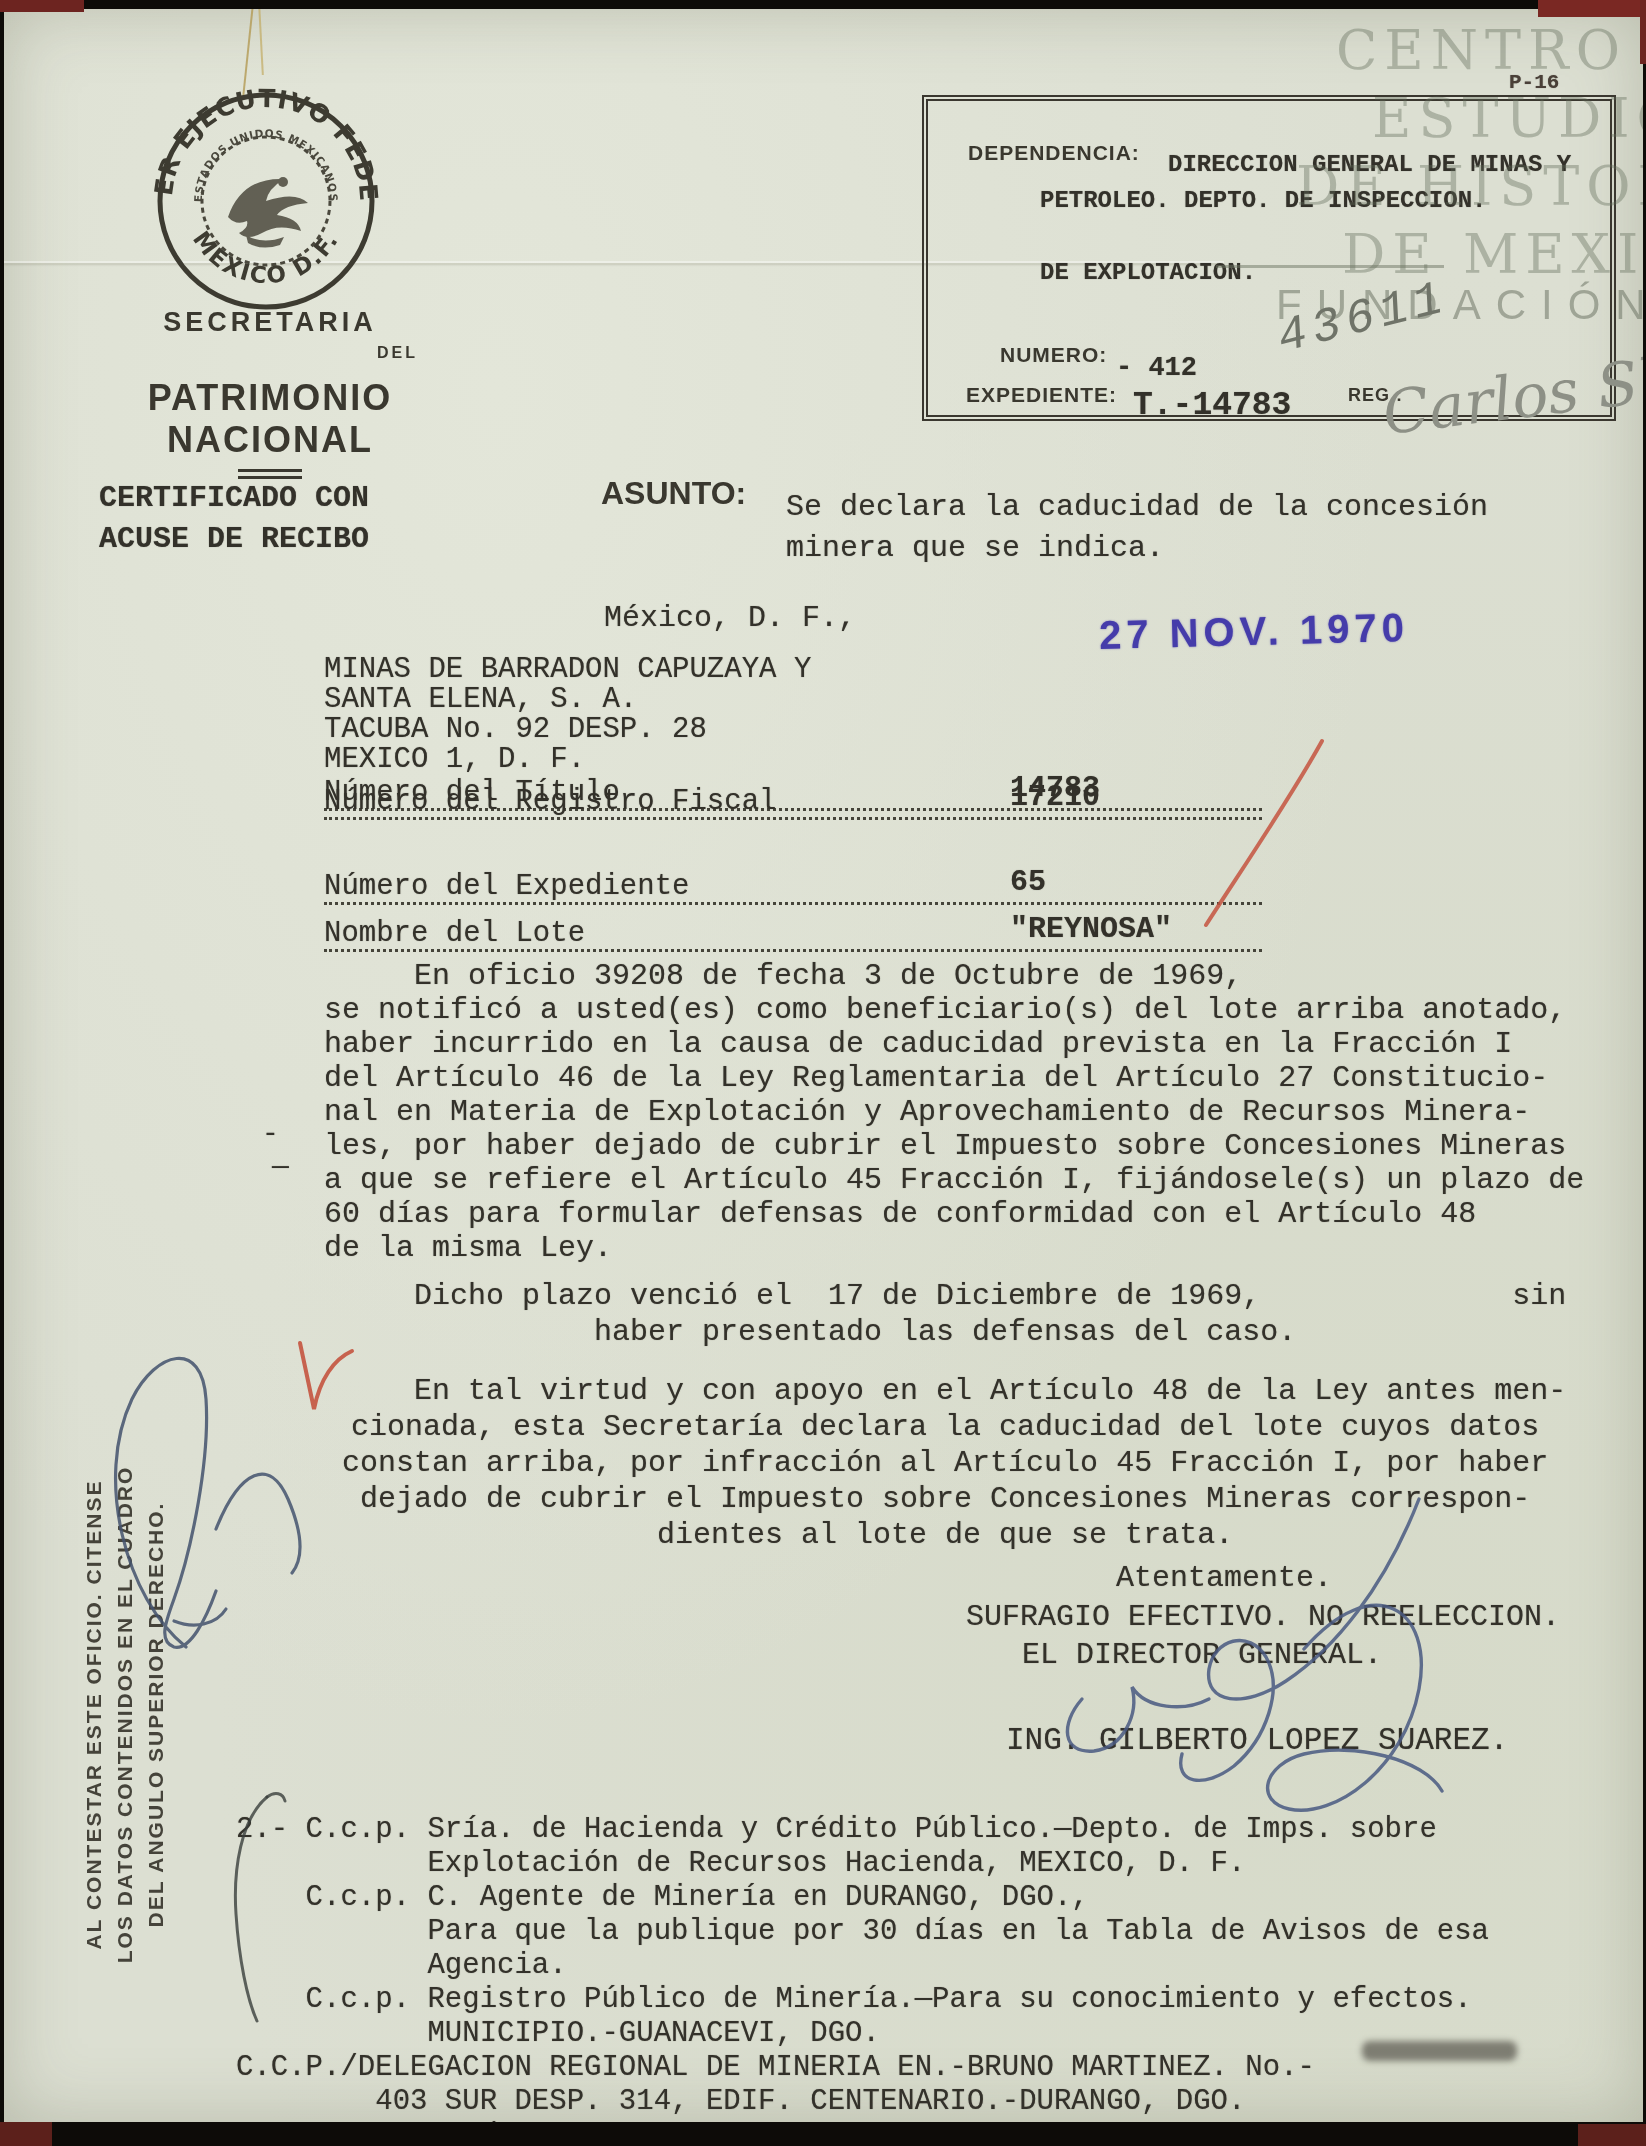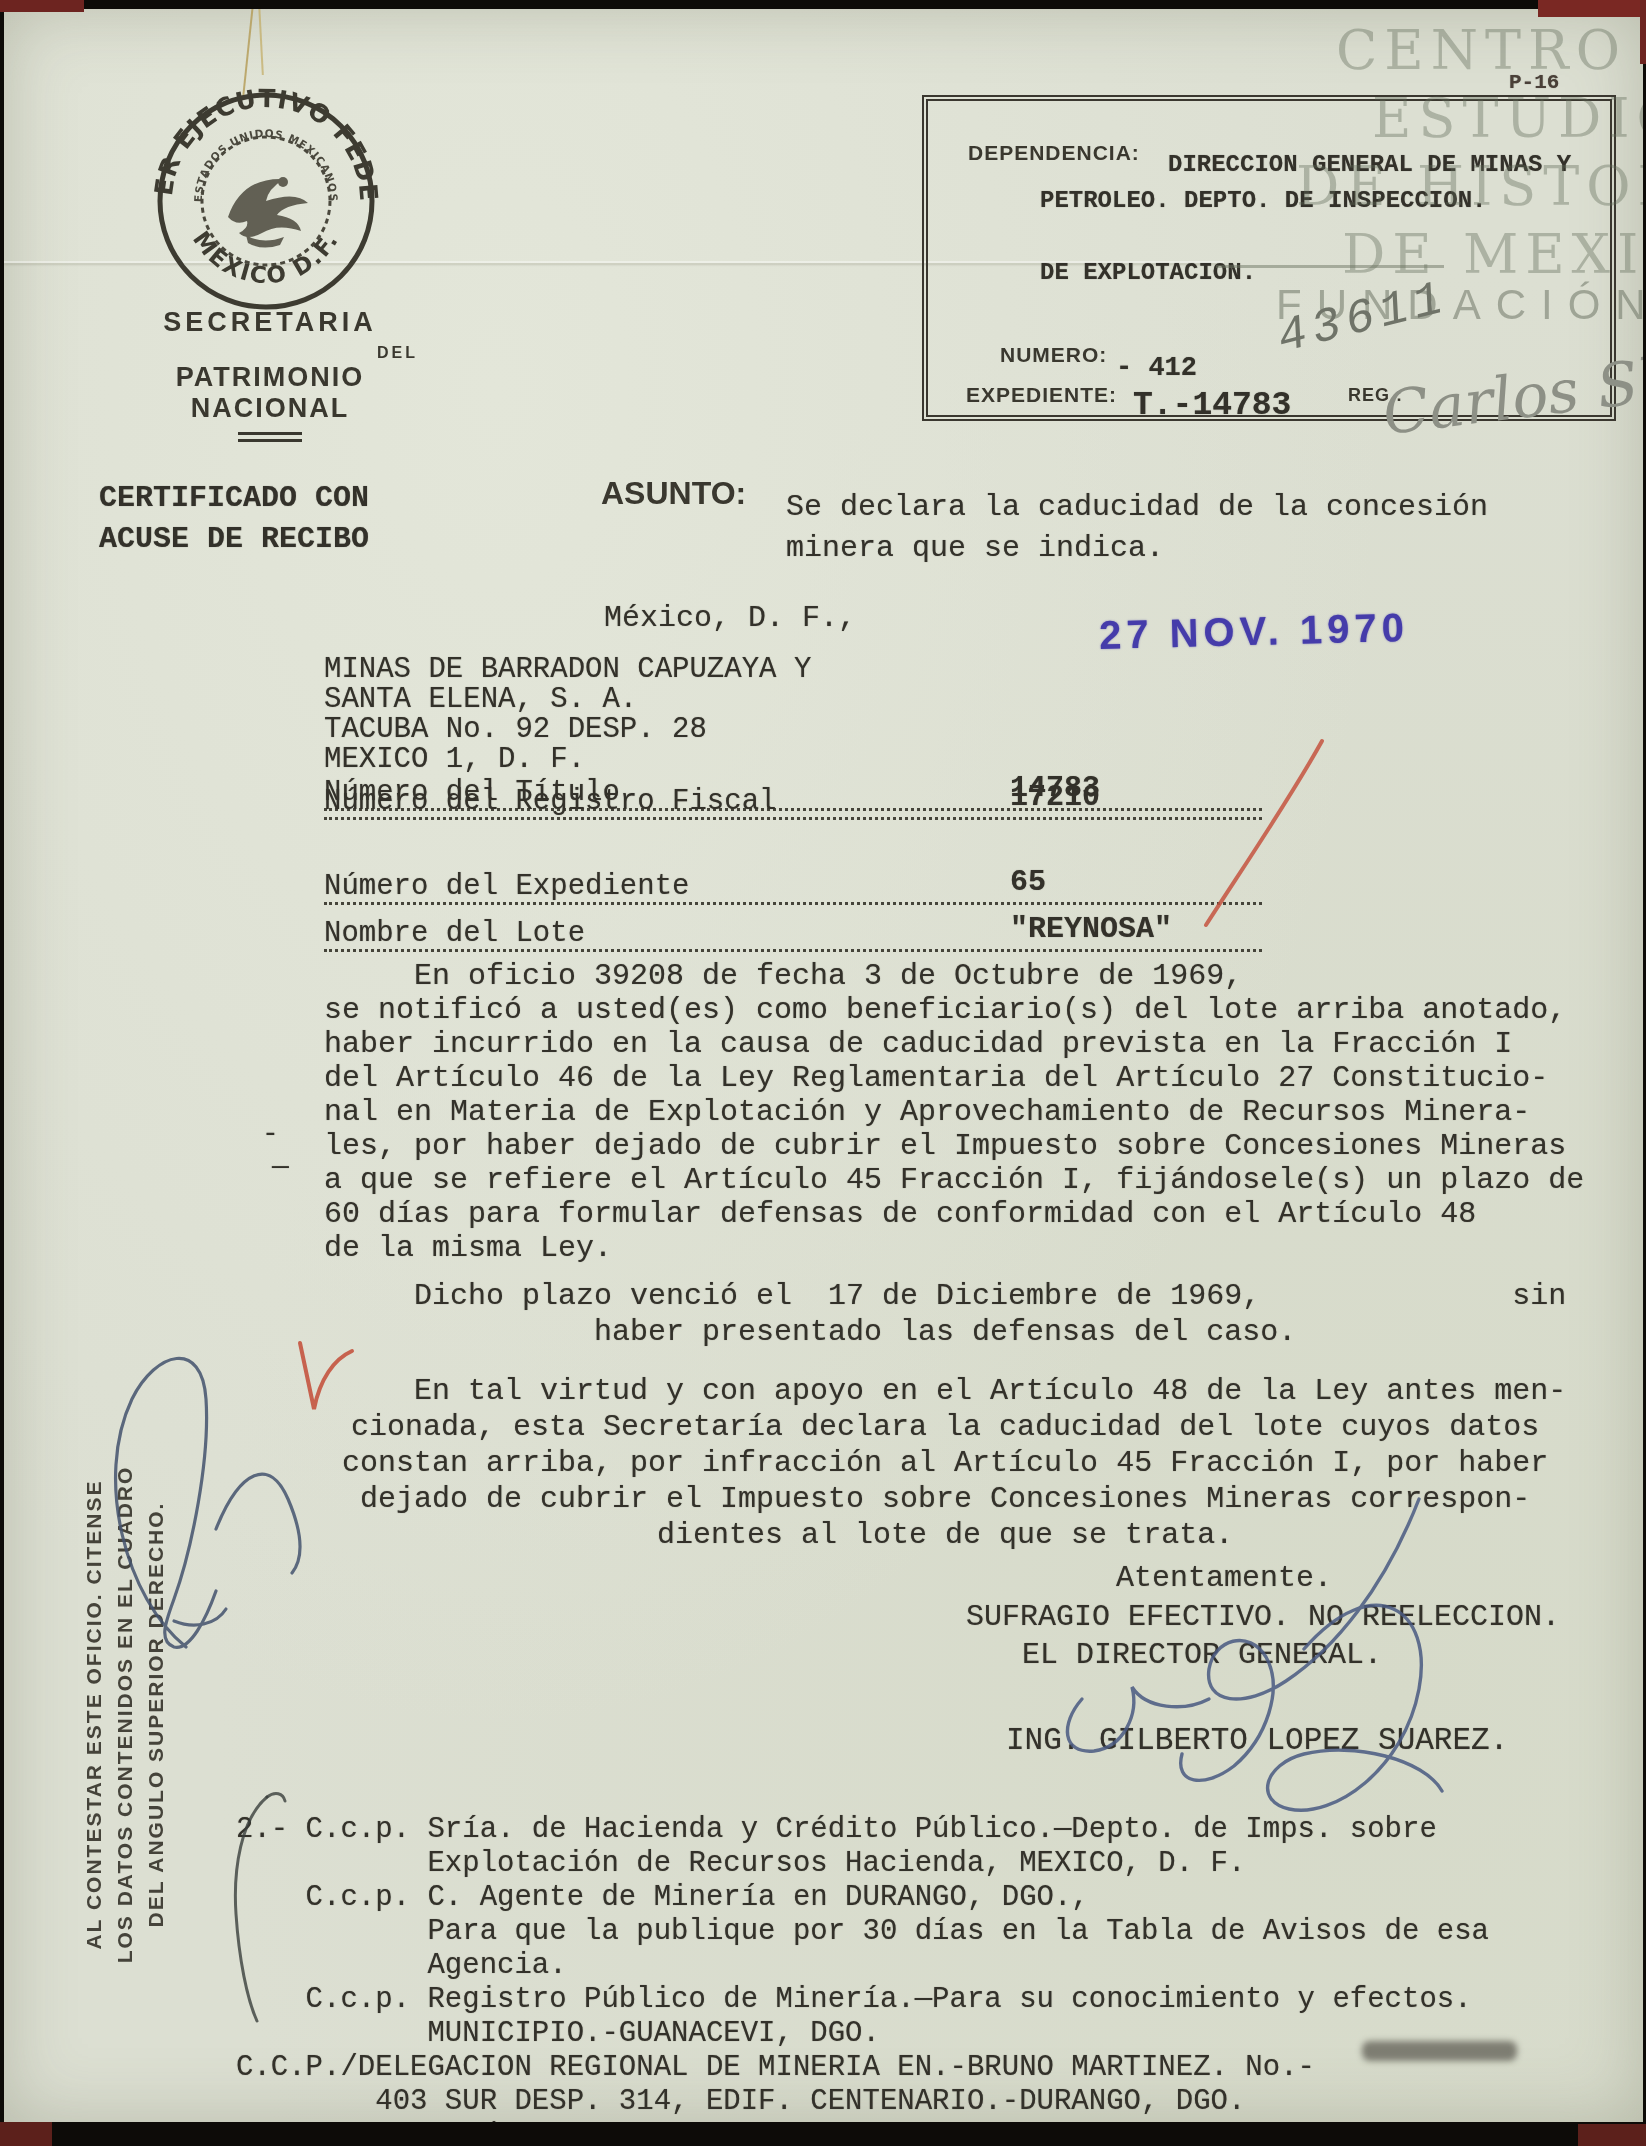--- a/index.html
+++ b/index.html
@@ -72,21 +72,21 @@
       <g fill="#4c4a3e" opacity=".85">
         <path d="M78 132 Q 92 92 134 94 Q 118 104 116 116 Q 146 106 158 118 Q 134 120 127 130 Q 148 133 151 146 Q 128 138 112 148 Q 97 156 89 148 Q 99 143 97 136 Q 86 141 78 132 Z"></path>
         <circle cx="133" cy="97" r="5"></circle>
         <path d="M96 150 Q 112 160 134 152 L 130 160 Q 112 166 98 158 Z"></path>
       </g>
     </svg>
 
     <div class="abs sans" style="left:118px;top:298px;width:296px;text-align:center;color:#3a382f;">
       <div style="font-weight:bold;font-size:27px;letter-spacing:4px;">SECRETARIA</div>
       <div style="font-weight:bold;font-size:16px;letter-spacing:3px;margin-top:6px;text-align:right;">DEL</div>
-      <div style="font-weight:bold;font-size:27px;letter-spacing:2px;margin-top:0;">PATRIMONIO NACIONAL</div>
+      <div style="font-weight:bold;font-size:36px;letter-spacing:2px;margin-top:15px;">PATRIMONIO NACIONAL</div>
       <div style="width:64px;margin:8px auto 0;border-top:3px solid #3a382f;border-bottom:3px solid #3a382f;height:4px;"></div>
     </div>
 
     <div class="abs mono ink" style="left:1505px;top:48px;font-size:21px;font-weight:bold;color:#4a4038;">P-16</div>
 
     <div class="abs" id="refbox">
       <span class="abs sans dep-label" style="left:40px;top:40px;">DEPENDENCIA:</span>
       <span class="abs mono ink dep-val" style="left:240px;top:36px;">DIRECCION GENERAL DE MINAS Y</span>
       <span class="abs mono ink dep-val" style="left:112px;top:72px;">PETROLEO. DEPTO. DE INSPECCION.</span>
       <span class="abs mono ink dep-val" style="left:112px;top:144px;">DE EXPLOTACION.</span>

